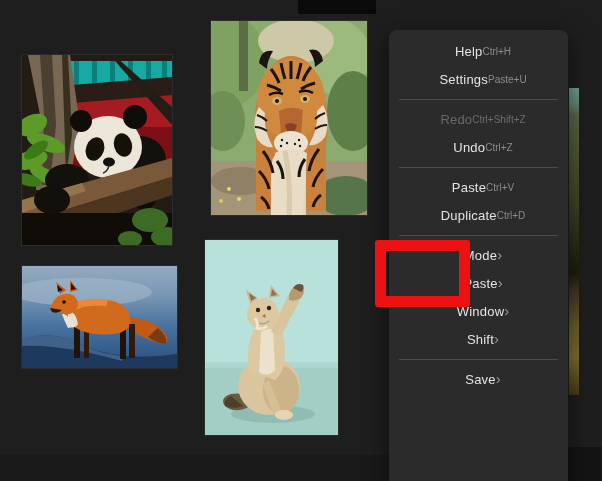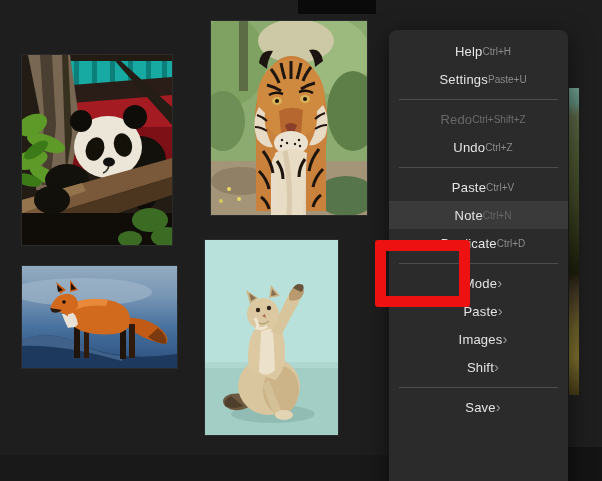--- a/index.html
+++ b/index.html
@@ -305,39 +305,35 @@
   </div>
   <div class="row">
     <span class="lbl">Undo</span>
     <span class="sc">Ctrl+Z</span>
   </div>
   <div class="divider"></div>
   <div class="row">
     <span class="lbl">Paste</span>
     <span class="sc">Ctrl+V</span>
   </div>
-  <div class="row highlighted">
-    <span class="lbl">Note</span>
-    <span class="sc">Ctrl+N</span>
-  </div>
   <div class="row">
     <span class="lbl">Duplicate</span>
     <span class="sc">Ctrl+D</span>
   </div>
   <div class="divider"></div>
   <div class="row">
     <span class="lbl">Mode</span>
     <span class="arrow">›</span>
   </div>
   <div class="row">
     <span class="lbl">Paste</span>
     <span class="arrow">›</span>
   </div>
   <div class="row">
-    <span class="lbl">Images</span>
+    <span class="lbl">Window</span>
     <span class="arrow">›</span>
   </div>
   <div class="row">
     <span class="lbl">Shift</span>
     <span class="arrow">›</span>
   </div>
   <div class="divider"></div>
   <div class="row">
     <span class="lbl">Save</span>
     <span class="arrow">›</span>

